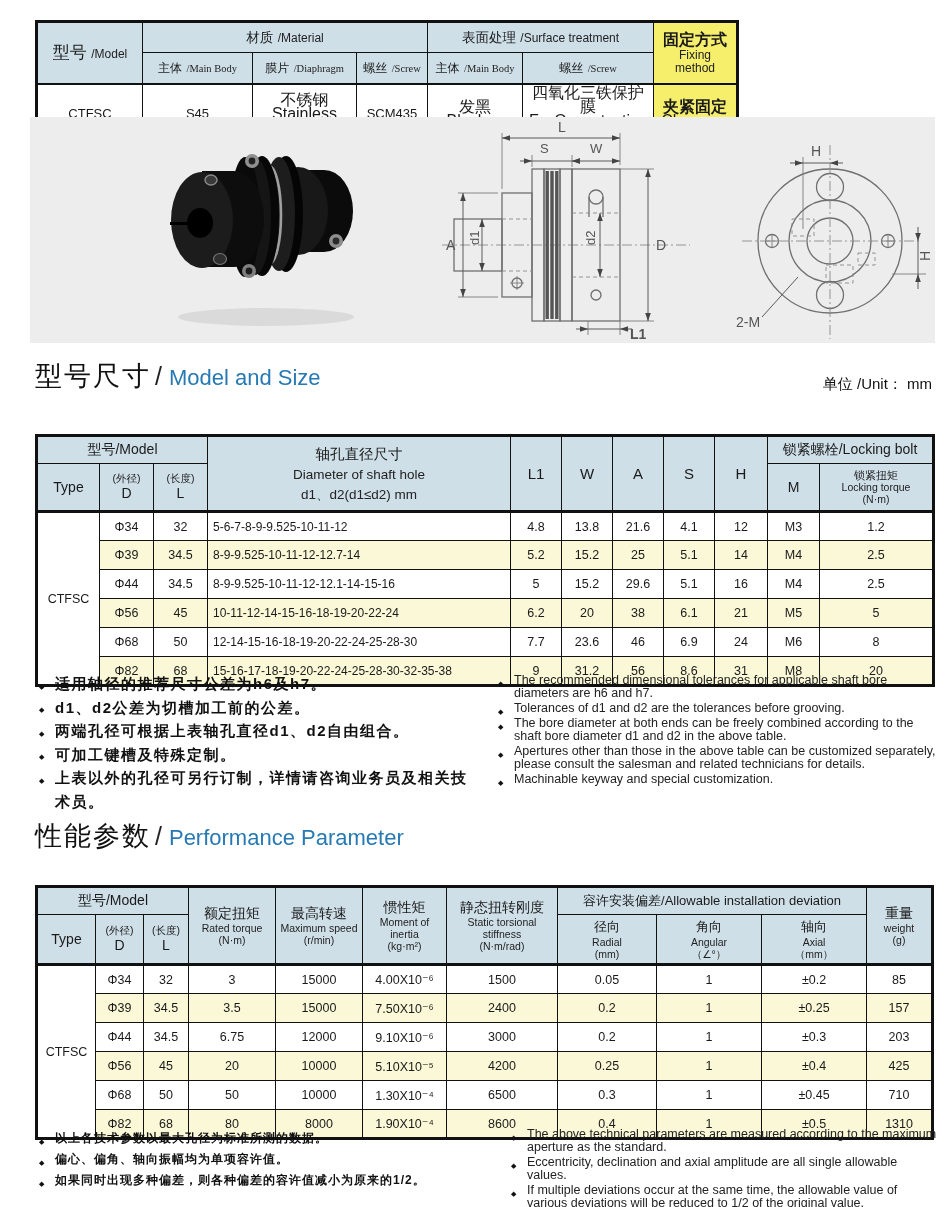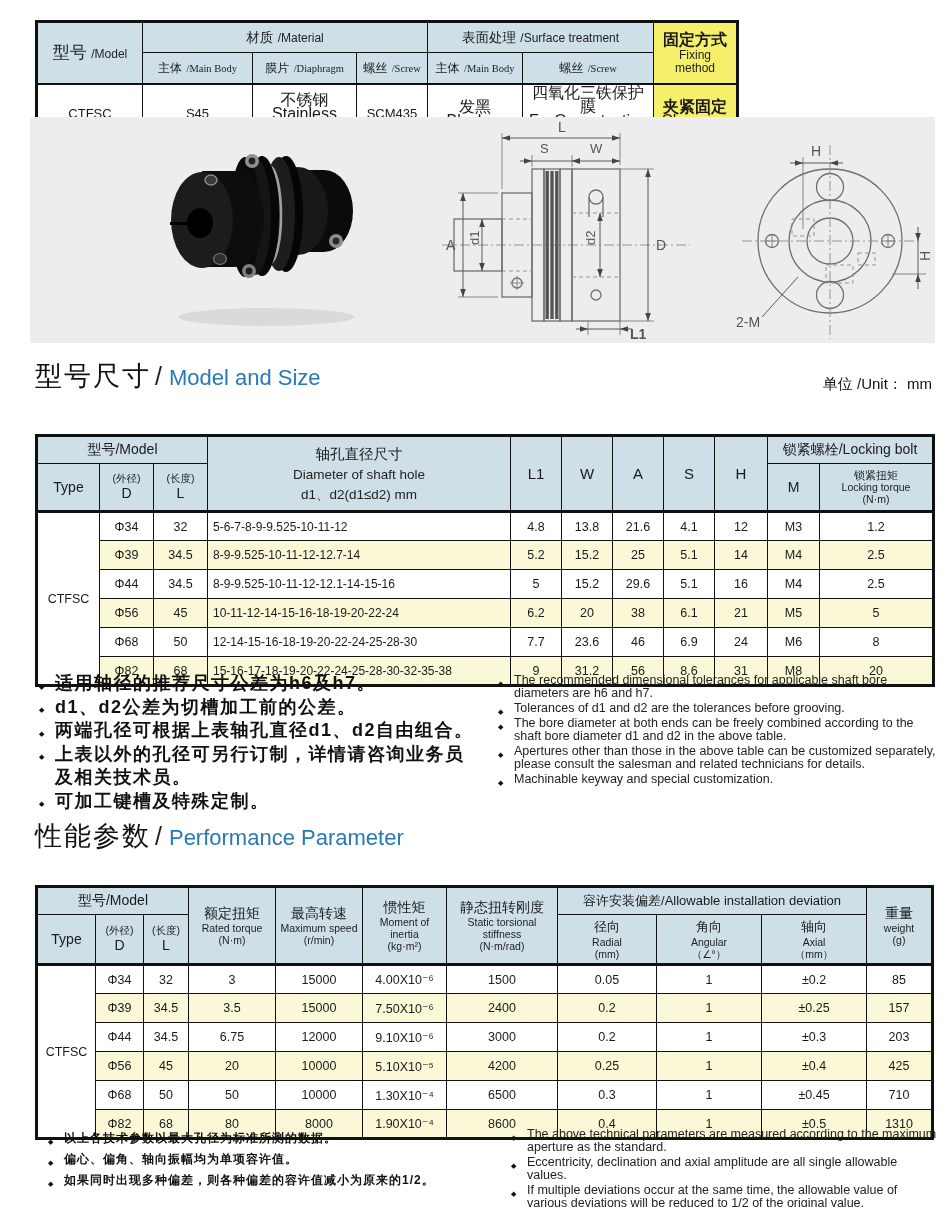--- a/index.html
+++ b/index.html
@@ -54,21 +54,21 @@
   .shaft-head .s2{display:block;font-size:13.5px;line-height:20px;color:#222;}
   .shaft-head .s3{display:block;font-size:13.5px;line-height:20px;color:#222;}
   .dl-head .small{display:block;font-size:10.5px;line-height:13px;}
   .dl-head .big{display:block;font-size:14px;line-height:17px;}
 
   
   .notes{position:absolute;}
   .notes ul{list-style:none;margin:0;padding:0;}
   .notes li{position:relative;padding-left:17px;}
   .notes li::before{content:"◆";position:absolute;left:1px;top:0.42em;font-size:7px;color:#111;}
-  .notes-zh li{font-size:18px;font-weight:bold;letter-spacing:1.5px;line-height:23.5px;color:#111;}
+  .notes-zh li{font-size:15px;font-weight:bold;letter-spacing:1.5px;line-height:23.5px;color:#111;}
   .notes-zh.small li{font-size:12px;letter-spacing:1px;line-height:21px;}
   .notes-en li{font-size:12.5px;line-height:13px;margin-bottom:2px;color:#222;}
 </style>
 </head>
 <body>
 
 <div class="page">
 
   <table class="spec-table">
     <colgroup>
@@ -418,22 +418,22 @@
           <td>20</td>
         </tr>
       </tbody>
   </table>
 
   <div class="notes notes-zh" style="left:38px;top:672px;width:445px">
     <ul id="size-notes-zh">
         <li>适用轴径的推荐尺寸公差为h6及h7。</li>
         <li>d1、d2公差为切槽加工前的公差。</li>
         <li>两端孔径可根据上表轴孔直径d1、d2自由组合。</li>
+        <li>可加工键槽及特殊定制。</li>
         <li>上表以外的孔径可另行订制，详情请咨询业务员及相关技术员。</li>
-        <li>可加工键槽及特殊定制。</li>
       </ul>
   </div>
   <div class="notes notes-en" style="left:497px;top:674px;width:447px">
     <ul id="size-notes-en">
         <li>The recommended dimensional tolerances for applicable shaft bore diameters are h6 and h7.</li>
         <li>Tolerances of d1 and d2 are the tolerances before grooving.</li>
         <li>The bore diameter at both ends can be freely combined according to the shaft bore diameter d1 and d2 in the above table.</li>
         <li>Apertures other than those in the above table can be customized separately, please consult the salesman and related technicians for details.</li>
         <li>Machinable keyway and special customization.</li>
       </ul>
@@ -584,21 +584,21 @@
           <td>1.90X10⁻⁴</td>
           <td>8600</td>
           <td>0.4</td>
           <td>1</td>
           <td>±0.5</td>
           <td>1310</td>
         </tr>
       </tbody>
   </table>
 
-  <div class="notes notes-zh small" style="left:47px;top:1128px;width:450px">
+  <div class="notes notes-zh small" style="left:38px;top:1128px;width:450px">
     <ul id="perf-notes-zh">
         <li>以上各技术参数以最大孔径为标准所测的数据。</li>
         <li>偏心、偏角、轴向振幅均为单项容许值。</li>
         <li>如果同时出现多种偏差，则各种偏差的容许值减小为原来的1/2。</li>
       </ul>
   </div>
   <div class="notes notes-en" style="left:510px;top:1128px;width:430px">
     <ul id="perf-notes-en">
         <li>The above technical parameters are measured according to the maximum aperture as the standard.</li>
         <li>Eccentricity, declination and axial amplitude are all single allowable values.</li>

